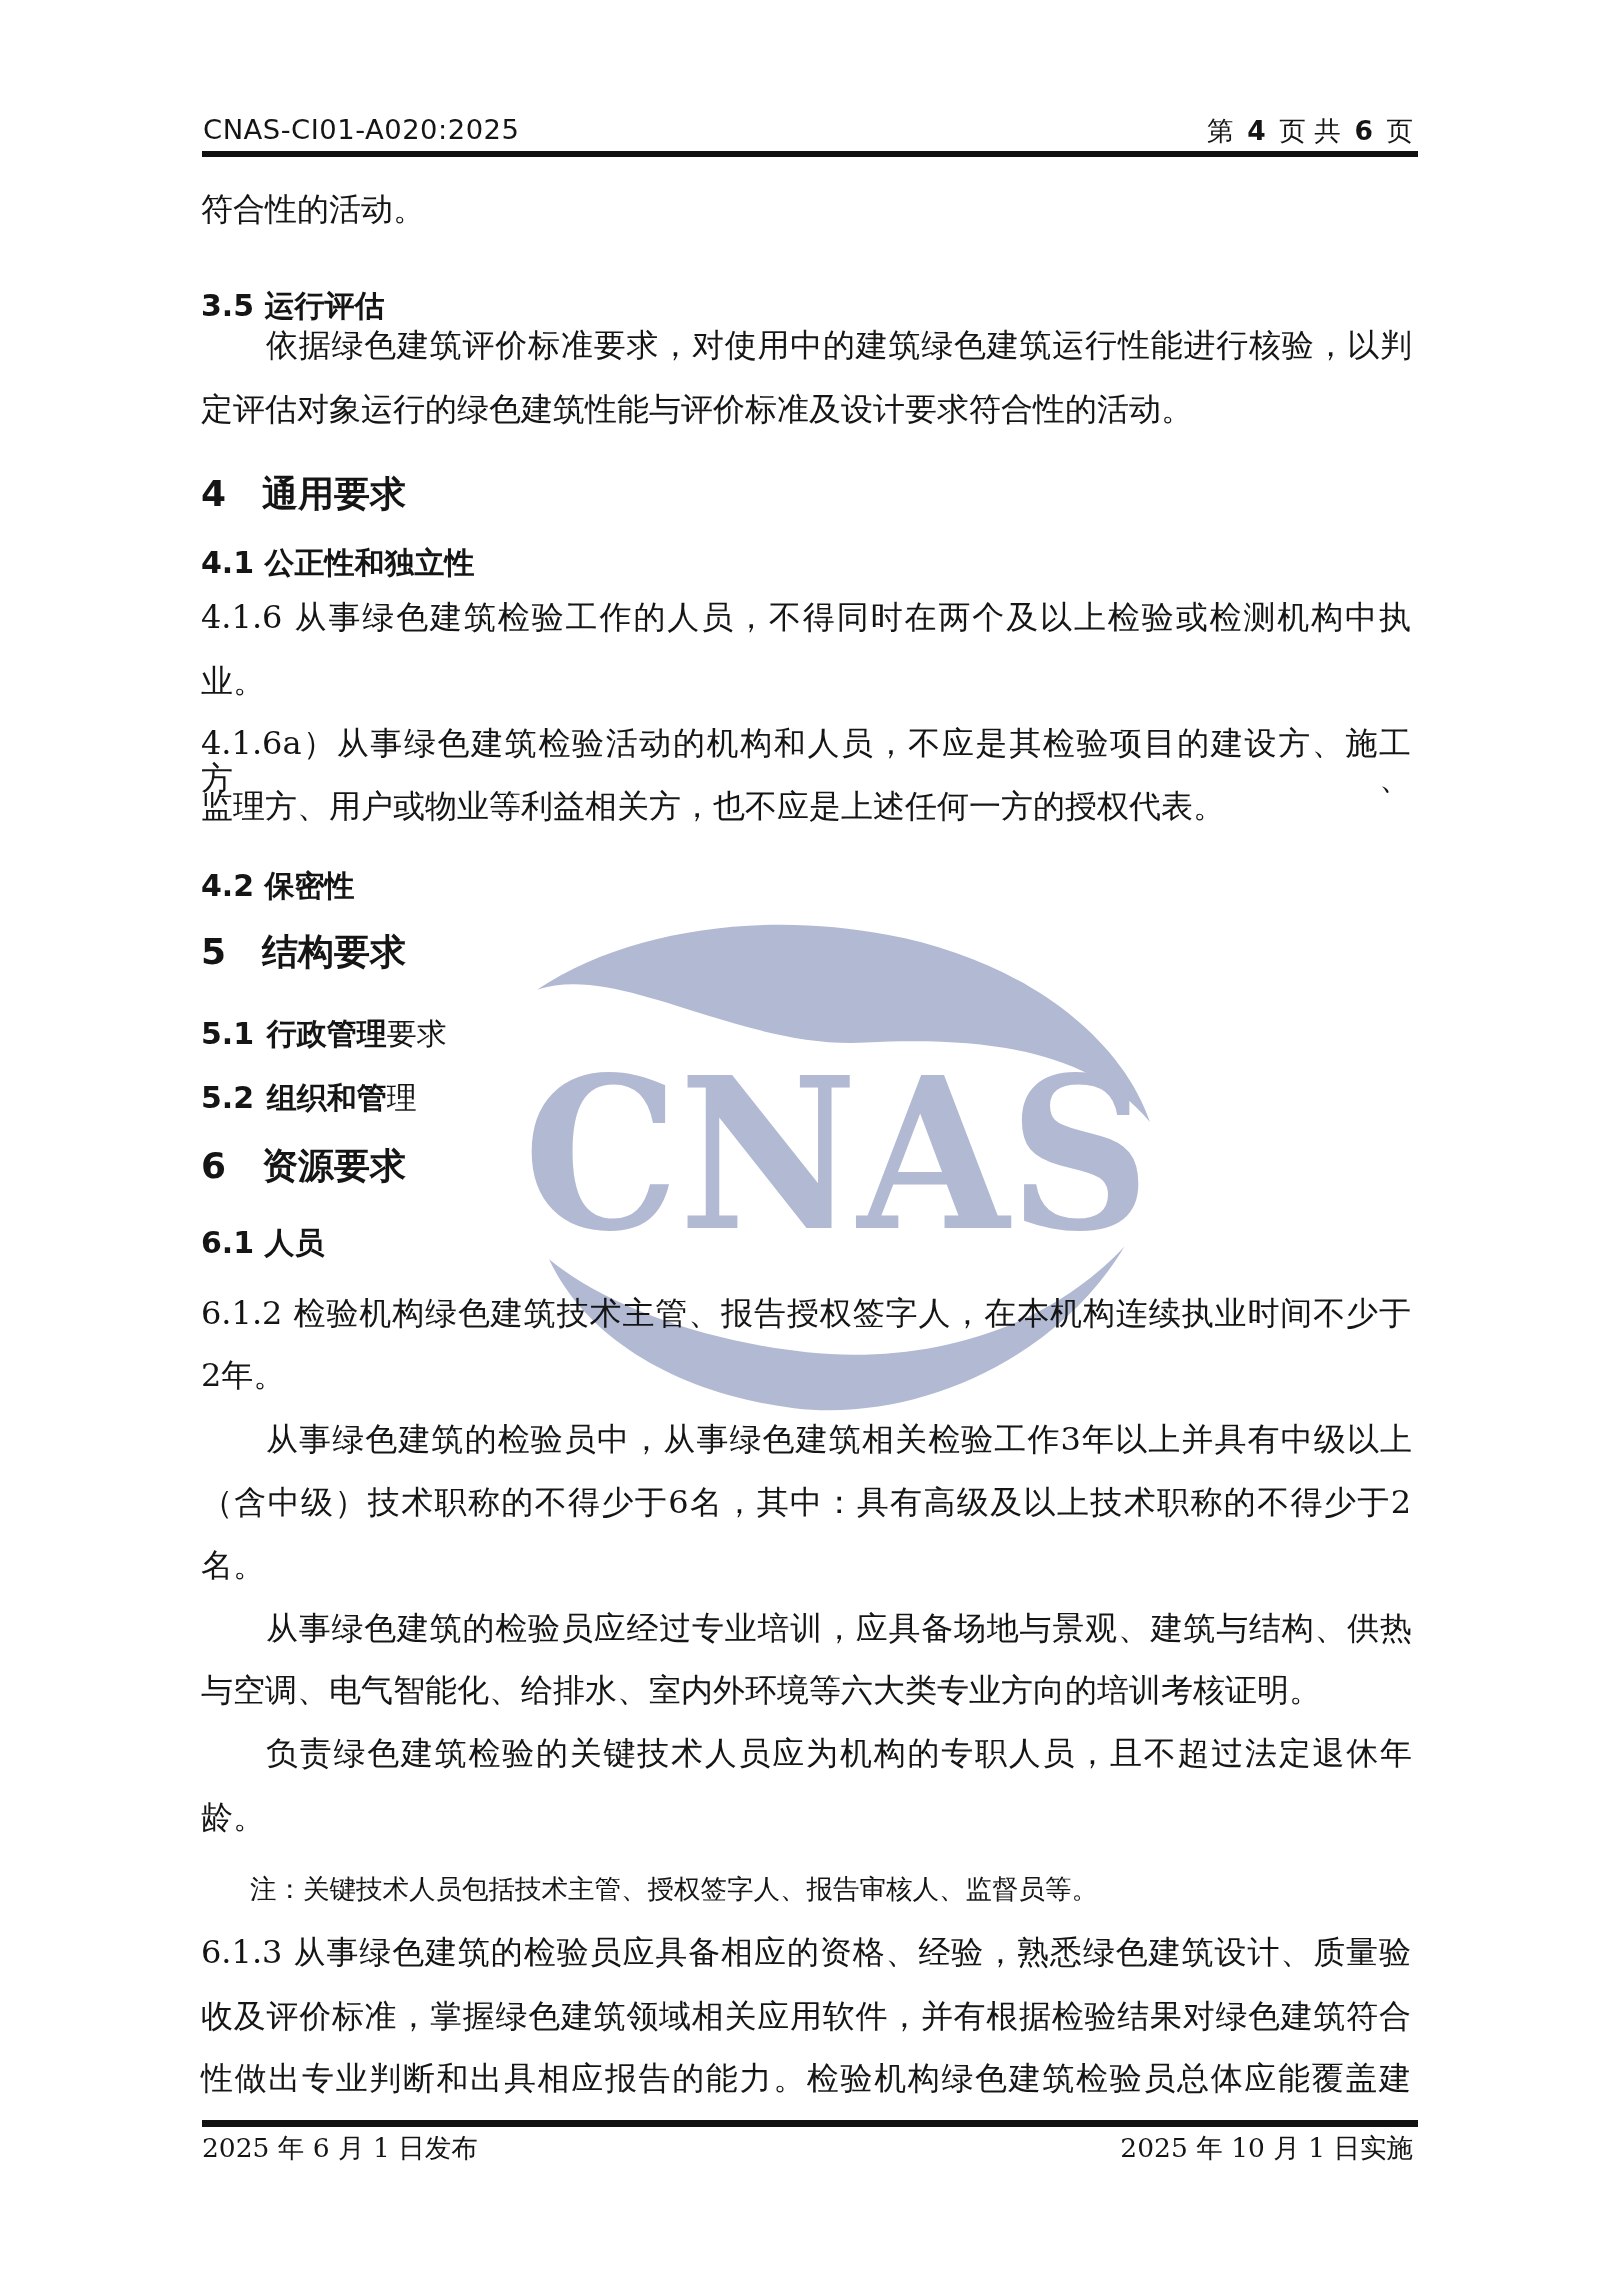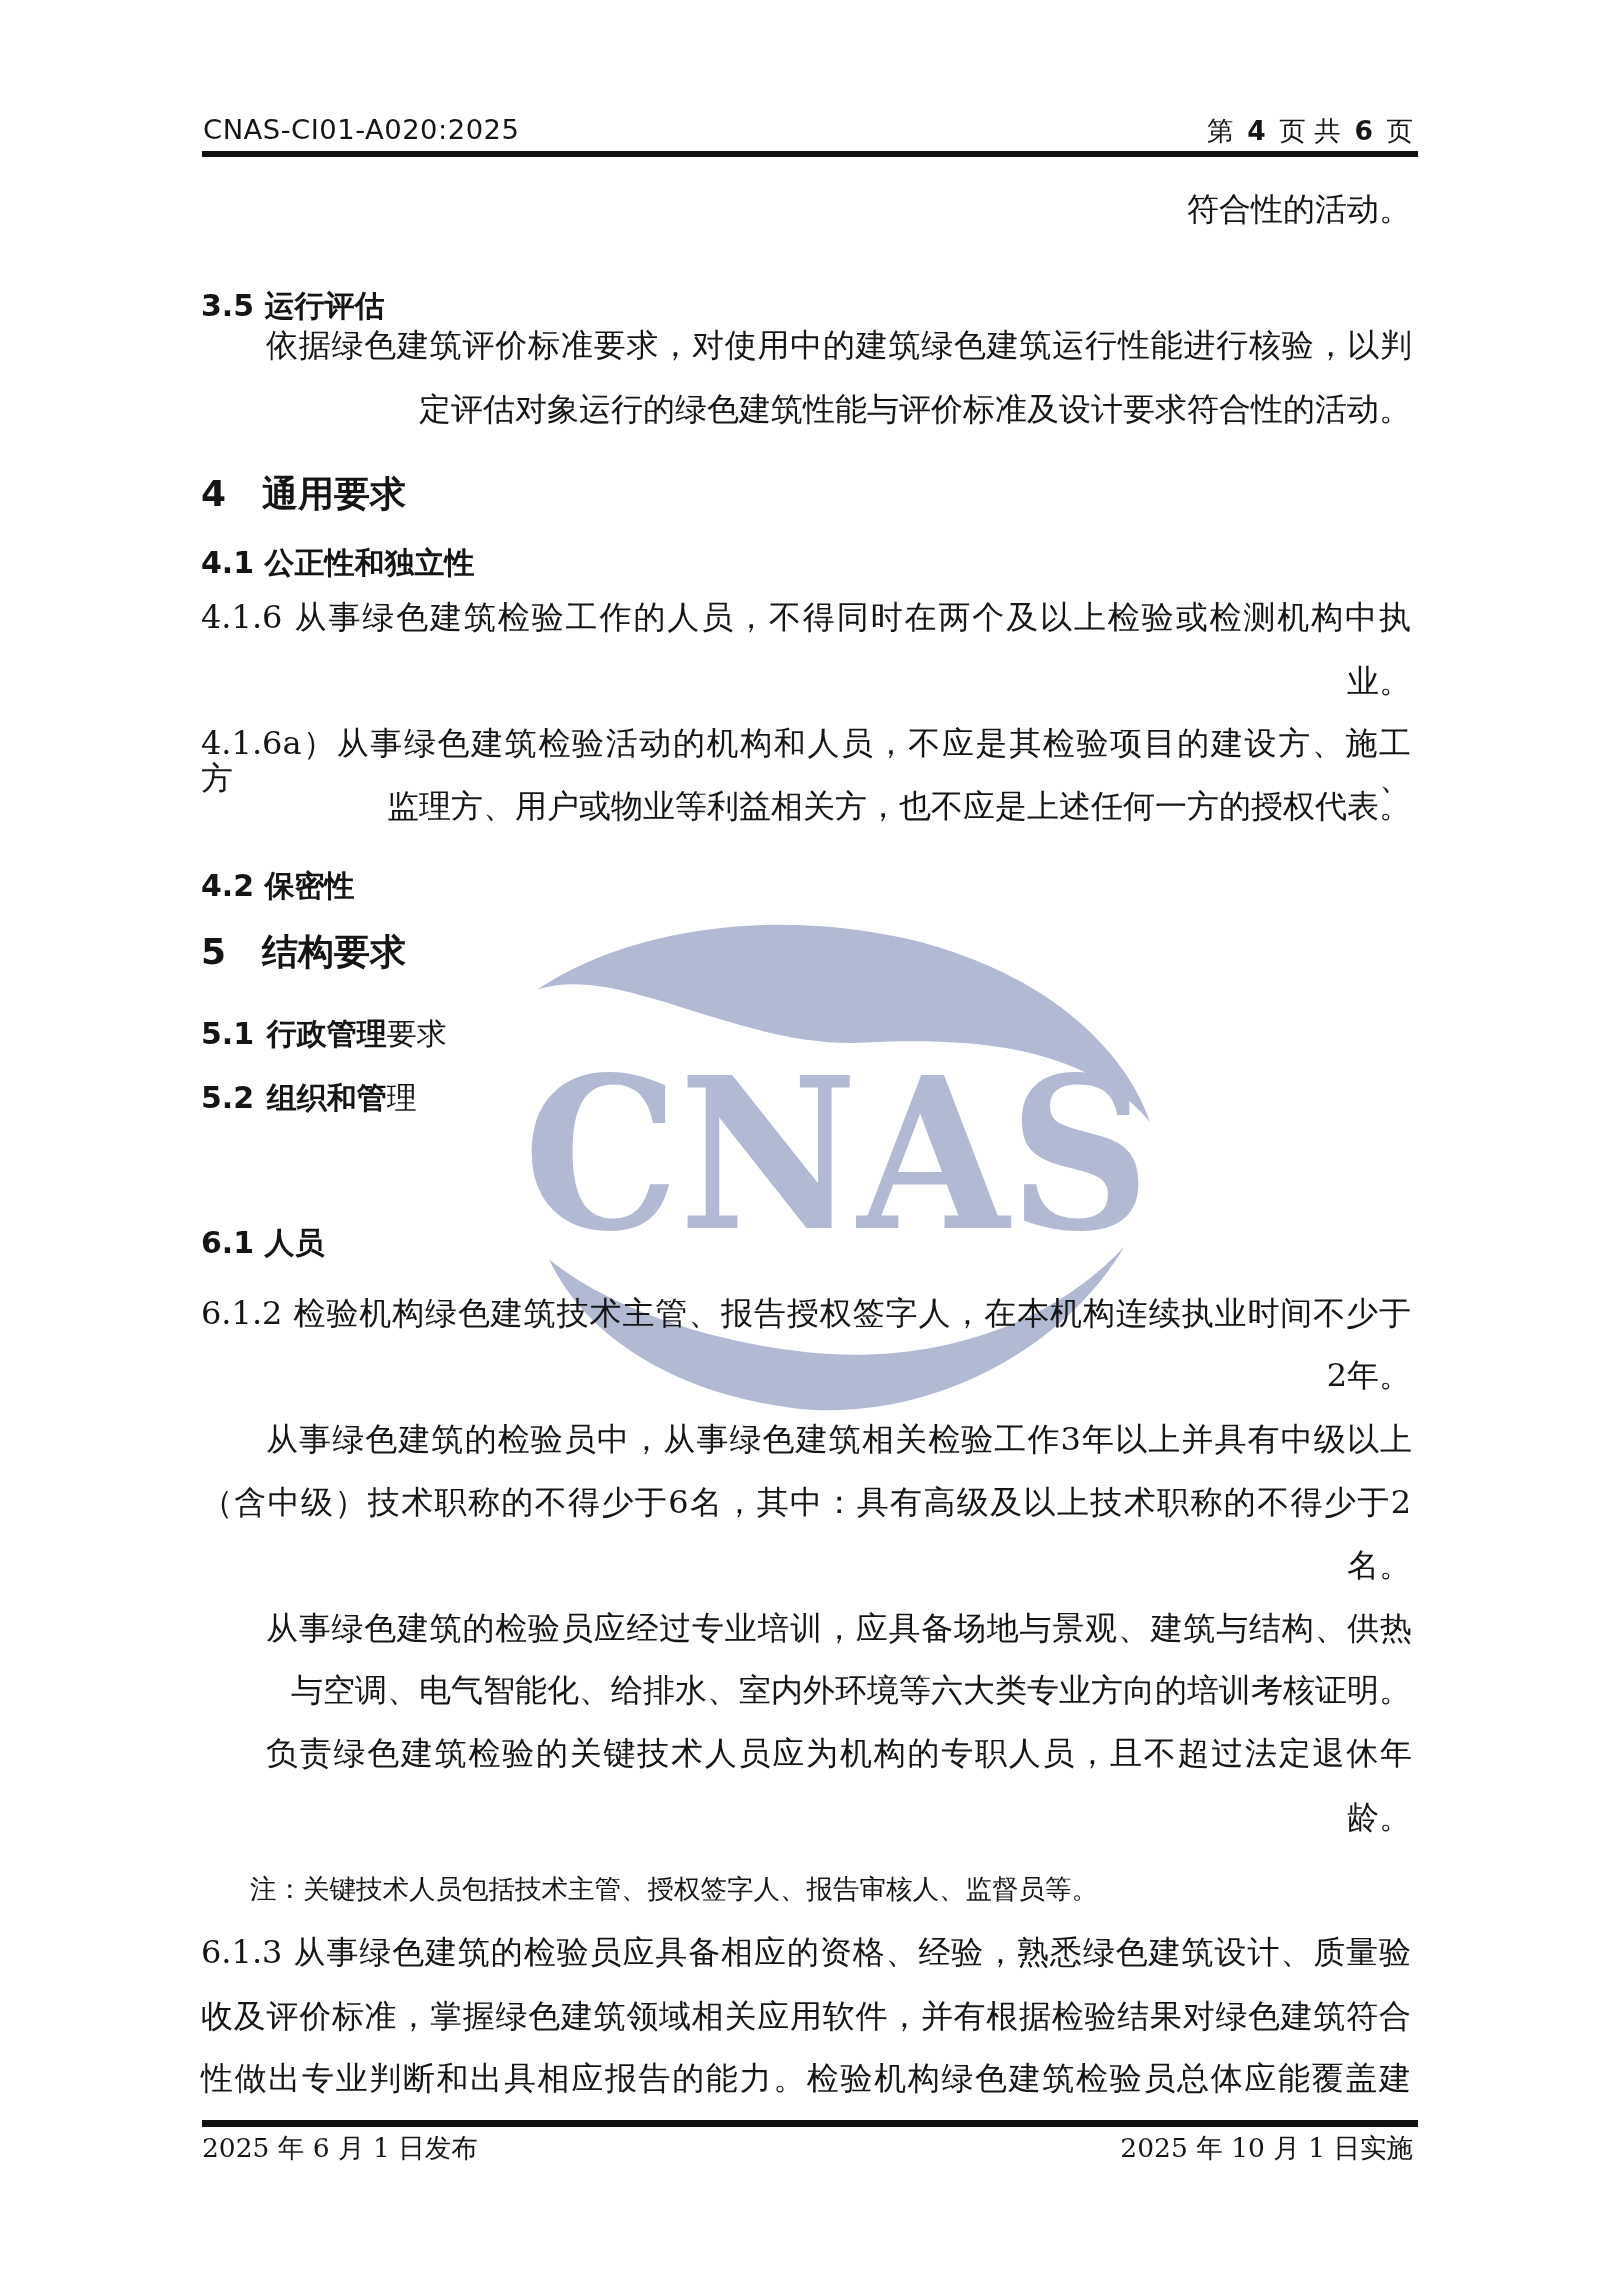--- a/index.html
+++ b/index.html
@@ -45,21 +45,21 @@
     position:absolute;left:495px;top:921px;width:662px;height:495px;
     z-index:0;pointer-events:none;
   }
   
   .line{
     position:absolute;left:201px;width:1210px;
     font-size:32px;line-height:1.1;
     z-index:2;white-space:normal;
   }
   .jl{text-align:justify;text-align-last:justify;text-justify:inter-character;}
-  .pl{text-align:right;}
+  .pl{text-align:left;}
   .ind{padding-left:65px;width:1146px;}
   .h1{
     font-family:"DejaVu Sans","Liberation Sans",sans-serif;
     font-weight:bold;font-size:36px;
   }
   .h2{
     font-family:"DejaVu Sans","Liberation Sans",sans-serif;
     font-weight:bold;font-size:30px;
   }
   .h2 .hnum{margin-right:12.7px;}
@@ -97,20 +97,21 @@
   <div class="line jl" style="top:600px">4.1.6 从事绿色建筑检验工作的人员，不得同时在两个及以上检验或检测机构中执</div>
   <div class="line pl" style="top:664px">业。</div>
   <div class="line jl" style="top:726px">4.1.6a）从事绿色建筑检验活动的机构和人员，不应是其检验项目的建设方、施工方、</div>
   <div class="line pl" style="top:789px">监理方、用户或物业等利益相关方，也不应是上述任何一方的授权代表。</div>
   <div class="line h2" style="top:869px">4.2 保密性</div>
   <div class="line h1" style="top:932px">5　结构要求</div>
 
   <div class="line h2" style="top:1017px"><span class="hnum">5.1</span><span>行政管理</span><span class="reg">要求</span></div>
   <div class="line h2" style="top:1081px"><span class="hnum">5.2</span><span>组织和管</span><span class="reg">理</span></div>
 
+  <div class="line h1" style="top:1146px">6　资源要求</div>
   <div class="line h2" style="top:1226px">6.1 人员</div>
   <div class="line jl" style="top:1296px">6.1.2 检验机构绿色建筑技术主管、报告授权签字人，在本机构连续执业时间不少于</div>
   <div class="line pl" style="top:1358px">2年。</div>
   <div class="line jl ind" style="top:1422px">从事绿色建筑的检验员中，从事绿色建筑相关检验工作3年以上并具有中级以上</div>
   <div class="line jl" style="top:1485px">（含中级）技术职称的不得少于6名，其中：具有高级及以上技术职称的不得少于2</div>
   <div class="line pl" style="top:1548px">名。</div>
   <div class="line jl ind" style="top:1611px">从事绿色建筑的检验员应经过专业培训，应具备场地与景观、建筑与结构、供热</div>
   <div class="line pl" style="top:1673px">与空调、电气智能化、给排水、室内外环境等六大类专业方向的培训考核证明。</div>
   <div class="line jl ind" style="top:1736px">负责绿色建筑检验的关键技术人员应为机构的专职人员，且不超过法定退休年</div>
   <div class="line pl" style="top:1800px">龄。</div>

